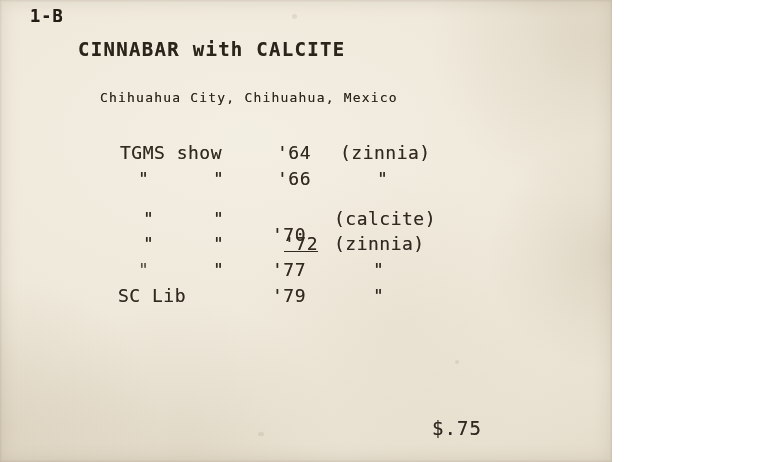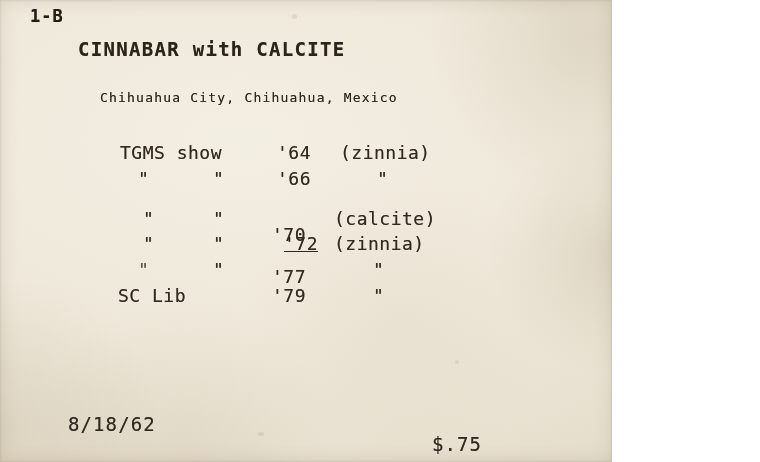--- a/index.html
+++ b/index.html
@@ -112,21 +112,20 @@
     left: 68px;
     top: 413px;
     font-size: 19px;
     letter-spacing: 1.1px;
   }
   .footer-price {
     left: 432px;
     top: 417px;
     font-size: 19px;
     letter-spacing: 1.1px;
-    margin-top: 16px;
   }
 
   .faint {
     opacity: 0.78;
   }
   .spot {
     position: absolute;
     border-radius: 50%;
     background: rgba(120,100,70,0.13);
     z-index: 2;
@@ -173,28 +172,27 @@
     <div class="row" style="top:233px;">
       <span class="t col-a" style="left:143px; top:0;">"</span>
       <span class="t col-b" style="left:213px; top:0;">"</span>
       <span class="t col-c" style="left:284px; top:0;text-decoration:underline;">'72</span>
       <span class="t col-d" style="left:334px; top:0;">(zinnia)</span>
     </div>
 
     <div class="row" style="top:259px;">
       <span class="t col-a faint" style="left:138px; top:0;">"</span>
       <span class="t col-b" style="left:213px; top:0;">"</span>
-      <span class="t col-c" style="left:272px; top:7px;">'77</span>
+      <span class="t col-c" style="left:272px; top:0;">'77</span>
       <span class="t col-d" style="left:373px; top:0;">"</span>
     </div>
 
     <div class="row" style="top:285px;">
       <span class="t col-a" style="left:118px; top:0;">SC Lib</span>
       <span class="t col-b" style="left:213px; top:0;"></span>
       <span class="t col-c" style="left:272px; top:0;">'79</span>
       <span class="t col-d" style="left:373px; top:0;">"</span>
     </div>
 
-    <div class="t footer-date">8/18/62</div>
     <div class="t footer-price">$.75</div>
 
   </div>
 </div>
 
 </body></html>

